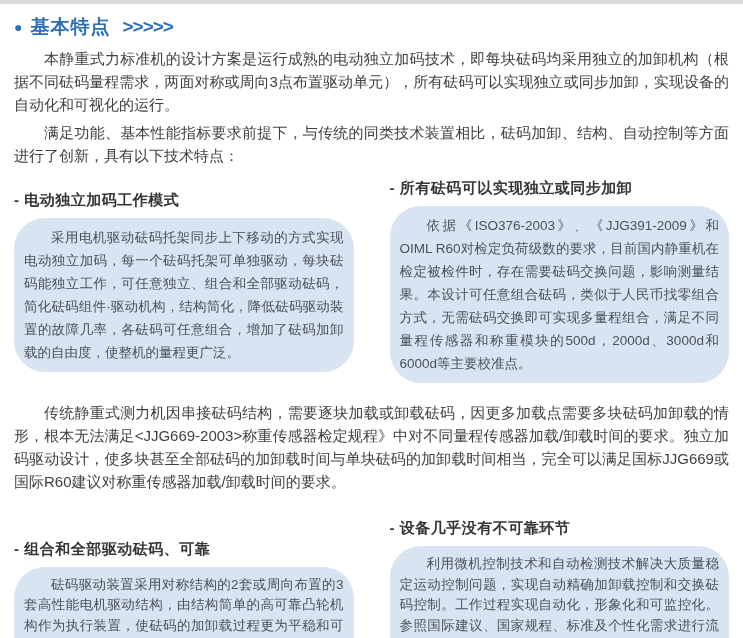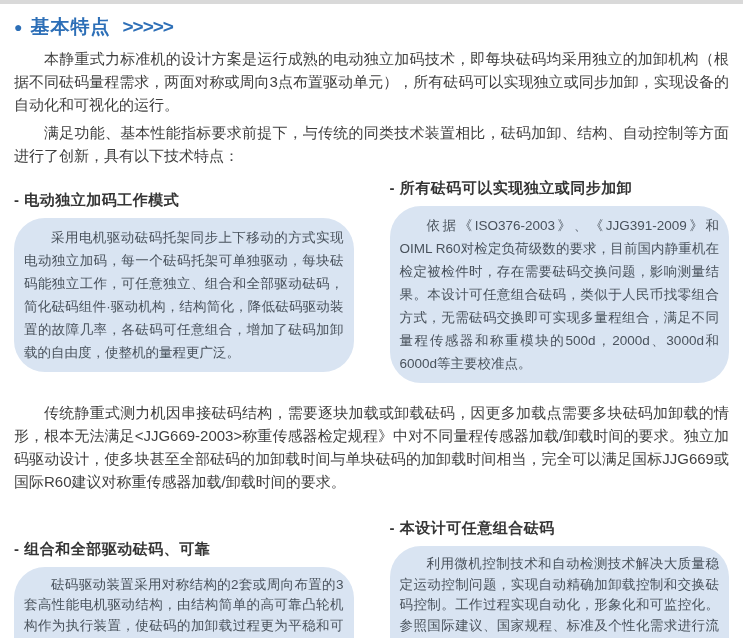--- a/index.html
+++ b/index.html
@@ -82,18 +82,18 @@
   </div>
 
   <p class="para mid-para">传统静重式测力机因串接砝码结构，需要逐块加载或卸载砝码，因更多加载点需要多块砝码加卸载的情形，根本无法满足&lt;JJG669-2003&gt;称重传感器检定规程》中对不同量程传感器加载/卸载时间的要求。独立加码驱动设计，使多块甚至全部砝码的加卸载时间与单块砝码的加卸载时间相当，完全可以满足国标JJG669或国际R60建议对称重传感器加载/卸载时间的要求。</p>
 
   <div class="cols cols-bottom">
     <div class="col">
       <div class="feat-heading">- 组合和全部驱动砝码、可靠</div>
       <div class="feat-box">砝码驱动装置采用对称结构的2套或周向布置的3套高性能电机驱动结构，由结构简单的高可靠凸轮机构作为执行装置，使砝码的加卸载过程更为平稳和可靠。上位机软件和PLC可编程控制器软件可自由配置电机运行的开始时间与停止位置，轻松搞定砝码驱动的同步性，从而实现砝码加卸载的平稳性和可靠性。</div>
     </div>
     <div class="col">
-      <div class="feat-heading">- 本设计可任意组合砝码</div>
+      <div class="feat-heading">- 设备几乎没有不可靠环节</div>
       <div class="feat-box">利用微机控制技术和自动检测技术解决大质量稳定运动控制问题，实现自动精确加卸载控制和交换砝码控制。工作过程实现自动化，形象化和可监控化。参照国际建议、国家规程、标准及个性化需求进行流程管理与运行、数据处理和管理等工作。软件可视化界面操作，简单交流培训即可自行操作，对每个运行环节和运行状态均可视化，设备几乎没有不可靠环节，几乎不存在安全隐患。</div>
     </div>
   </div>
 
 </div>
 
 </body></html>

